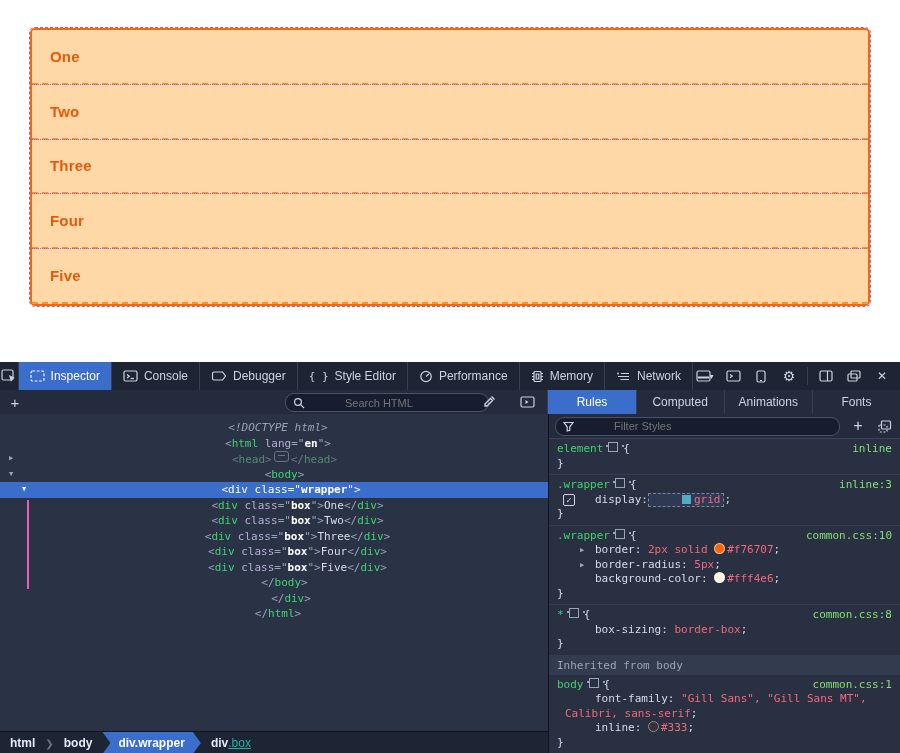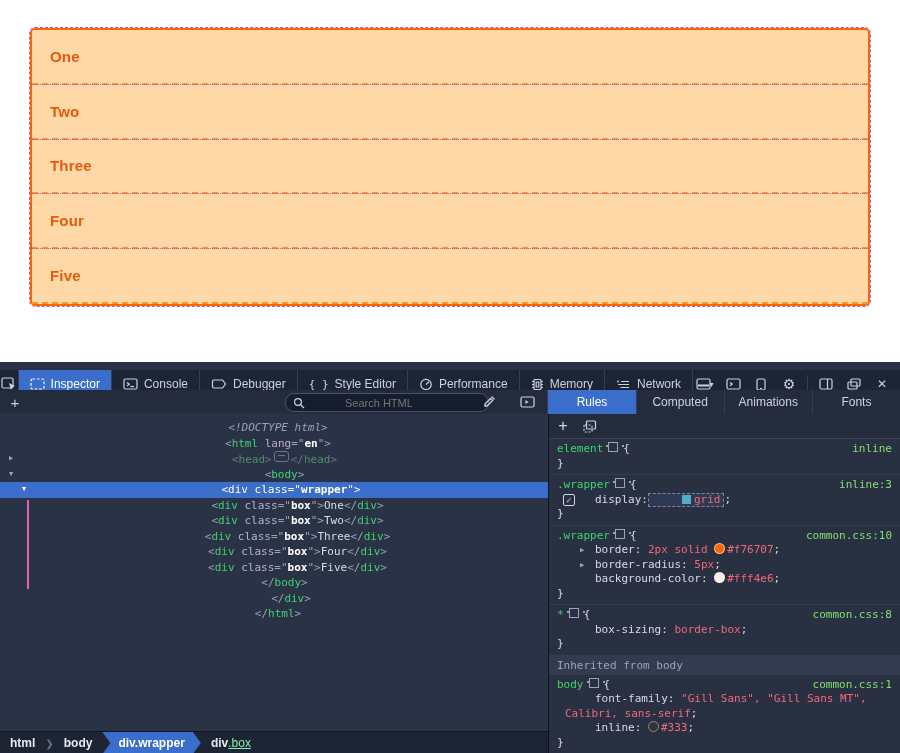--- a/index.html
+++ b/index.html
@@ -14,21 +14,21 @@
            outline:1px dashed #9a5fd9;}
   .gridbox{background:#ffd8a8;border-bottom:2px dashed #ff922b;display:flex;align-items:center;
            padding-left:18px;color:#e8590c;font-weight:bold;font-size:15px;letter-spacing:.2px;}
   .gridbox:first-child{border-top-left-radius:4px;border-top-right-radius:4px;}
   .gridbox:last-child{border-bottom:none;border-bottom-left-radius:4px;border-bottom-right-radius:4px;}
   .gridline{position:absolute;left:-1px;right:-1px;height:0;border-top:1px dotted #9a5fd9;pointer-events:none;}
 
   
   .devtools{position:absolute;left:0;top:362px;width:900px;height:391px;background:#2a3245;
             color:#ccd3e0;font-size:12px;}
-  .row1{position:absolute;left:0;top:8px;width:900px;height:28px;background:#1d2433;
+  .row1{position:absolute;left:0;top:0;width:900px;height:28px;background:#1d2433;
         border-bottom:1px solid #10141f;display:flex;align-items:stretch;}
   .pickbtn{width:33px;display:flex;align-items:center;justify-content:center;border-right:1px solid #363e52;}
   .tab{display:flex;align-items:center;gap:6px;padding:0 11px;border-right:1px solid #363e52;
        color:#ccd3e0;white-space:nowrap;}
   .tab.active{background:#3b6dca;color:#fff;}
   .r1icons{margin-left:auto;display:flex;align-items:center;gap:4px;padding-right:6px;}
   .icbtn{display:flex;align-items:center;justify-content:center;width:24px;height:22px;}
   .vsep{width:1px;height:18px;background:#363e52;margin:0 2px;}
   .caret{font-size:8px;margin-left:-2px;color:#ccd3e0;}
 
@@ -105,21 +105,21 @@
 
   
   .crumbs{position:absolute;left:0;top:369px;width:548px;height:22px;background:#1d2433;
           border-top:1px solid #10141f;display:flex;align-items:center;font-size:12px;}
   .crumb{padding:0 10px;color:#e6eaf2;font-weight:bold;white-space:nowrap;height:22px;
          display:flex;align-items:center;}
   .crumb.active{background:#3b6dca;color:#fff;
      clip-path:polygon(0 0,calc(100% - 8px) 0,100% 50%,calc(100% - 8px) 100%,0 100%,8px 50%);
      padding:0 16px;}
   .crumbsep{color:#6b7488;font-size:10px;}
-  .crumbsuffix{color:#86efac;font-weight:normal;text-decoration:underline;}
+  .crumbsuffix{color:#14b8a6;font-weight:normal;text-decoration:underline;}
 
   svg.ic{display:block;}
 </style>
 </head>
 <body>
 
 <div class="stage">
 
   <div class="viewport">
     <div class="wrapper" id="wrapper">
@@ -313,20 +313,26 @@
           <div class="mline" style="padding-left: 47px;"><span class="tok-brk">&lt;</span><span class="tok-tag">div</span><span class="tok-attr"> class</span><span class="tok-brk">="</span><span class="tok-val">box</span><span class="tok-brk">"&gt;</span><span class="tok-txt">Two</span><span class="tok-brk">&lt;/</span><span class="tok-tag">div</span><span class="tok-brk">&gt;</span></div>
           <div class="mline" style="padding-left: 47px;"><span class="tok-brk">&lt;</span><span class="tok-tag">div</span><span class="tok-attr"> class</span><span class="tok-brk">="</span><span class="tok-val">box</span><span class="tok-brk">"&gt;</span><span class="tok-txt">Three</span><span class="tok-brk">&lt;/</span><span class="tok-tag">div</span><span class="tok-brk">&gt;</span></div>
           <div class="mline" style="padding-left: 47px;"><span class="tok-brk">&lt;</span><span class="tok-tag">div</span><span class="tok-attr"> class</span><span class="tok-brk">="</span><span class="tok-val">box</span><span class="tok-brk">"&gt;</span><span class="tok-txt">Four</span><span class="tok-brk">&lt;/</span><span class="tok-tag">div</span><span class="tok-brk">&gt;</span></div>
           <div class="mline" style="padding-left: 47px;"><span class="tok-brk">&lt;</span><span class="tok-tag">div</span><span class="tok-attr"> class</span><span class="tok-brk">="</span><span class="tok-val">box</span><span class="tok-brk">"&gt;</span><span class="tok-txt">Five</span><span class="tok-brk">&lt;/</span><span class="tok-tag">div</span><span class="tok-brk">&gt;</span></div>
           <div class="mline" style="padding-left: 21px;"><span class="tok-brk">&lt;/</span><span class="tok-tag">body</span><span class="tok-brk">&gt;</span></div>
           <div class="mline" style="padding-left: 34px;"><span class="tok-brk">&lt;/</span><span class="tok-tag">div</span><span class="tok-brk">&gt;</span></div>
           <div class="mline" style="padding-left: 8px;"><span class="tok-brk">&lt;/</span><span class="tok-tag">html</span><span class="tok-brk">&gt;</span></div>
         </div>
       <div class="rules">
         <div class="filterrow">
+          <div class="filterpill">
+            <span id="funnelicon"><span><svg class="ic" width="11" height="11" viewBox="0 0 11 11" fill="none" stroke="currentColor" stroke-width="1.2">
+                    <path d="M1 1.5h9L6.8 5.8v3.4L4.2 10V5.8z"></path>
+                  </svg></span></span>
+            <input placeholder="Filter Styles" style="">
+          </div>
           <span class="icbtn" style="font-size:15px;color:#ccd3e0;width:16px;">+</span>
           <span class="icbtn" id="pseudoicon" style="width:18px;">
               <span>
                 <svg class="ic" width="14" height="13" viewBox="0 0 14 13" fill="none" stroke="currentColor" stroke-width="1.2">
                   <rect x="3.5" y="1" width="9" height="8" rx="1"></rect>
                   <rect x="1" y="5" width="8" height="7" rx="1" stroke-dasharray="2 1.6"></rect>
                 </svg>
               </span>
             </span>
         </div>

